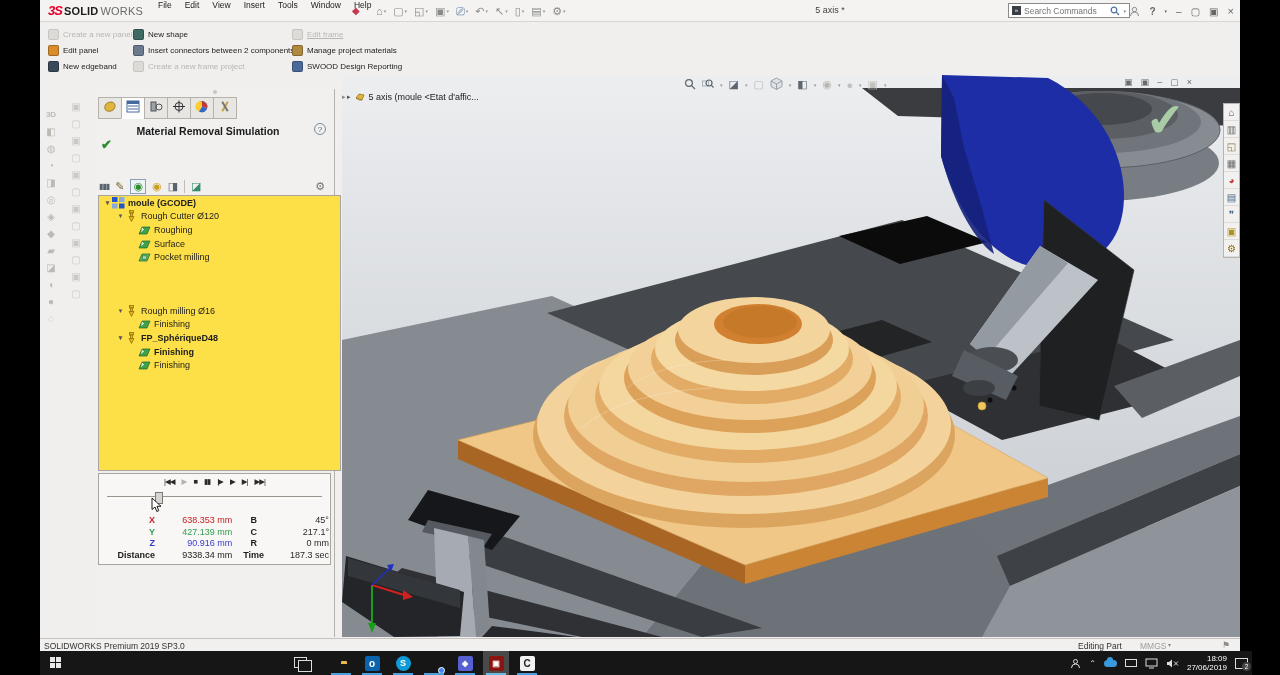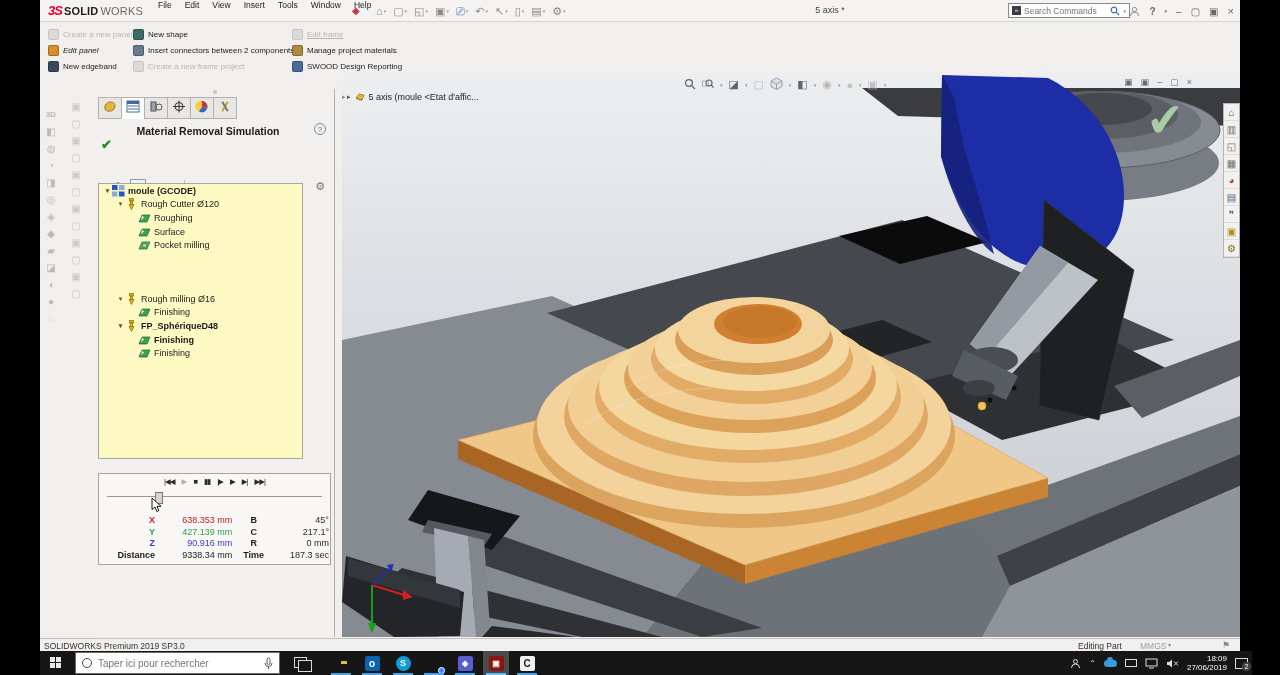--- a/index.html
+++ b/index.html
@@ -54,21 +54,21 @@
   .pm-tab.active { background:#fdfdfc; border-bottom-color:#fdfdfc; }
   .pm-title { position:absolute; left:0; top:36px; width:226px; text-align:center; font-size:10.5px; font-weight:bold; color:#1a1a1a; }
   .pm-help { position:absolute; right:8px; top:34px; width:12px; height:12px; border:1px solid #7a8aa0; border-radius:50%; color:#55677f; font-size:8px; text-align:center; line-height:11px; }
   .pm-check { position:absolute; left:6px; top:48px; color:#2e8b2e; font-size:13px; font-weight:bold; }
   .pm-toolbar { position:absolute; left:4px; top:88px; width:232px; height:18px; display:flex; align-items:center; gap:6px; }
   .pm-toolbar .ti { font-size:11px; color:#5a646e; }
   .pm-toolbar .boxed { border:1px solid #8aa0b8; background:#eef3f8; padding:0 2px; }
   .pm-toolbar .gear { position:absolute; right:6px; color:#777; font-size:11px; }
   .pm-divider { width:1px; height:13px; background:#c0bdb8; }
 
-  .treebox { position:absolute; left:3px; top:94px; width:205px; height:276px; background:#fef9c3; border:1px solid #a8a49e; overflow:hidden; }
+  .treebox { position:absolute; left:3px; top:106px; width:243px; height:276px; background:#fde047; border:1px solid #a8a49e; overflow:hidden; }
   .trow { height:13.6px; display:flex; align-items:center; font-size:9px; color:#1c1c1c; white-space:nowrap; }
   .trow .exp { width:9px; font-size:7px; color:#555; text-align:center; }
   .trow .ticon { width:13px; height:12px; margin-right:3px; }
   .trow.bold { font-weight:bold; }
 
   .playbox { position:absolute; left:3px; top:384px; width:233px; height:92px; background:#f8f7f6; border:1px solid #a8a49e; }
   .pb-buttons { position:absolute; left:0; top:3px; width:100%; display:flex; justify-content:center; gap:7px; }
   .pb-buttons .pbtn { font-size:7.5px; color:#2a2a2a; letter-spacing:-1px; }
   .pb-buttons .pbtn.dis { color:#b5b2ad; }
   .pb-slider { position:absolute; left:8px; right:8px; top:22px; height:3px; border-top:1px solid #9a978f; border-bottom:1px solid #fff; }
@@ -222,21 +222,21 @@
           <span>Create a new panel</span>
         </div>
         <div class="rbtn" style="left: 93px; top: 5px;">
           <span class="ric" style="background: rgb(61, 107, 99);"></span>
           <span>New shape</span>
         </div>
         <div class="rbtn disabled" style="left: 252px; top: 5px; text-decoration: underline;">
           <span class="ric" style="background: rgb(200, 197, 192);"></span>
           <span>Edit frame</span>
         </div>
-        <div class="rbtn" style="left: 8px; top: 21px; font-style: italic;">
+        <div class="rbtn" style="left: 8px; top: 21px;">
           <span class="ric" style="background: rgb(216, 140, 42);"></span>
           <span>Edit panel</span>
         </div>
         <div class="rbtn" style="left: 93px; top: 21px;">
           <span class="ric" style="background: rgb(107, 122, 140);"></span>
           <span>Insert connectors between 2 components</span>
         </div>
         <div class="rbtn" style="left: 252px; top: 21px;">
           <span class="ric" style="background: rgb(176, 136, 63);"></span>
           <span>Manage project materials</span>
@@ -659,29 +659,20 @@
     </div>
   </div>
 
   <div class="taskbar">
     <div class="tb-start">
         <i></i>
         <i></i>
         <i></i>
         <i></i>
       </div>
-    <div class="tb-search">
-      <span class="circ"></span>
-      <input placeholder="Taper ici pour rechercher" style="">
-      <svg width="9" height="13" viewBox="0 0 9 13">
-        <rect x="3" y="1" width="3" height="6.5" rx="1.5" fill="none" stroke="#555" stroke-width="1"></rect>
-        <path d="M1,6 a3.5,3.5 0 0 0 7,0" fill="none" stroke="#555" stroke-width="1"></path>
-        <line x1="4.5" y1="9.8" x2="4.5" y2="12" stroke="#555" stroke-width="1"></line>
-      </svg>
-    </div>
     <div class="tb-taskview"></div>
     <div id="tbapps">
         <div class="tb-app" style="left: 288px;">
           <span><span class="tb-folder"></span></span>
           <span class="ul"></span>
         </div>
         <div class="tb-app" style="left: 319px;">
           <span>
             <span class="icon-sq" style="background:#0a64ad;font-size:10px;">o</span>
           </span>

